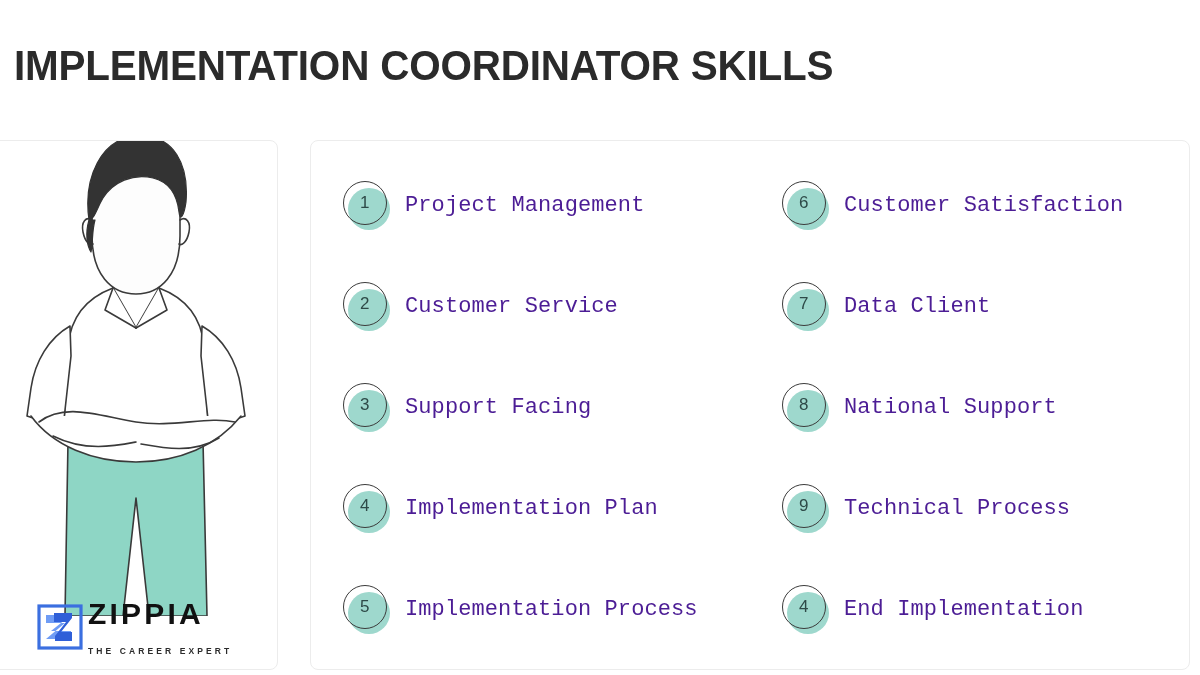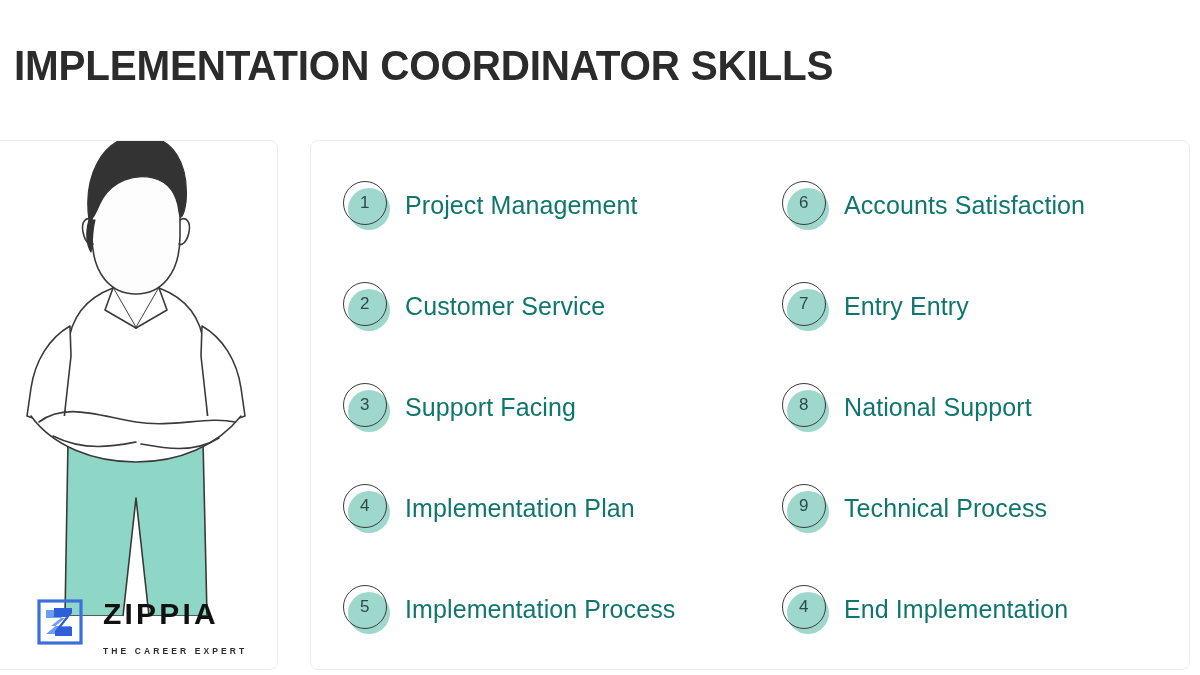--- a/index.html
+++ b/index.html
@@ -52,22 +52,22 @@
     left:0; top:-25px;
     width:286px; height:500px;
   }
   .illus svg{display:block;width:286px;height:500px;}
 
   
   .logo-wrap{
     position:absolute;
     left:44px; bottom:14px;
     display:flex;
-    align-items:flex-start;
-    gap:20px;
+    align-items:center;
+    gap:5px;
   }
   .logo-mark{width:46px;height:46px;flex:0 0 auto;}
   .logo-mark svg{display:block;}
   .logo-text{display:flex;flex-direction:column;justify-content:center;}
   .logo-word{
     font-family:"Liberation Sans", sans-serif;
     font-size:30px;
     font-weight:bold;
     letter-spacing:3.2px;
     color:#111111;
@@ -137,23 +137,23 @@
     display:flex;
     align-items:center;
     justify-content:center;
     font-family:"Liberation Sans", sans-serif;
     font-size:17px;
     color:#2e4a48;
     letter-spacing:0.3px;
   }
 
   .skill-label{
-    font-family:Liberation Sans, sans-serif;
-    font-size:25px;
-    color:#0f766e;
+    font-family:Liberation Mono, monospace;
+    font-size:22px;
+    color:#4c1d95;
     letter-spacing:0.1px;
     white-space:nowrap;
   }
 </style>
 </head>
 <body>
 
 <div id="stage">
 
   <h1 class="page-title">IMPLEMENTATION COORDINATOR SKILLS</h1>
@@ -255,29 +255,29 @@
         </div>
       </div>
 
       <div class="skills-col col-b">
         <div class="skill-item">
           <span class="badge">
             <span class="disc"></span>
             <span class="ring"></span>
             <span class="num">6</span>
           </span>
-          <span class="skill-label">Accounts Satisfaction</span>
+          <span class="skill-label">Customer Satisfaction</span>
         </div>
         <div class="skill-item">
           <span class="badge">
             <span class="disc"></span>
             <span class="ring"></span>
             <span class="num">7</span>
           </span>
-          <span class="skill-label">Entry Entry</span>
+          <span class="skill-label">Data Client</span>
         </div>
         <div class="skill-item">
           <span class="badge">
             <span class="disc"></span>
             <span class="ring"></span>
             <span class="num">8</span>
           </span>
           <span class="skill-label">National Support</span>
         </div>
         <div class="skill-item">

